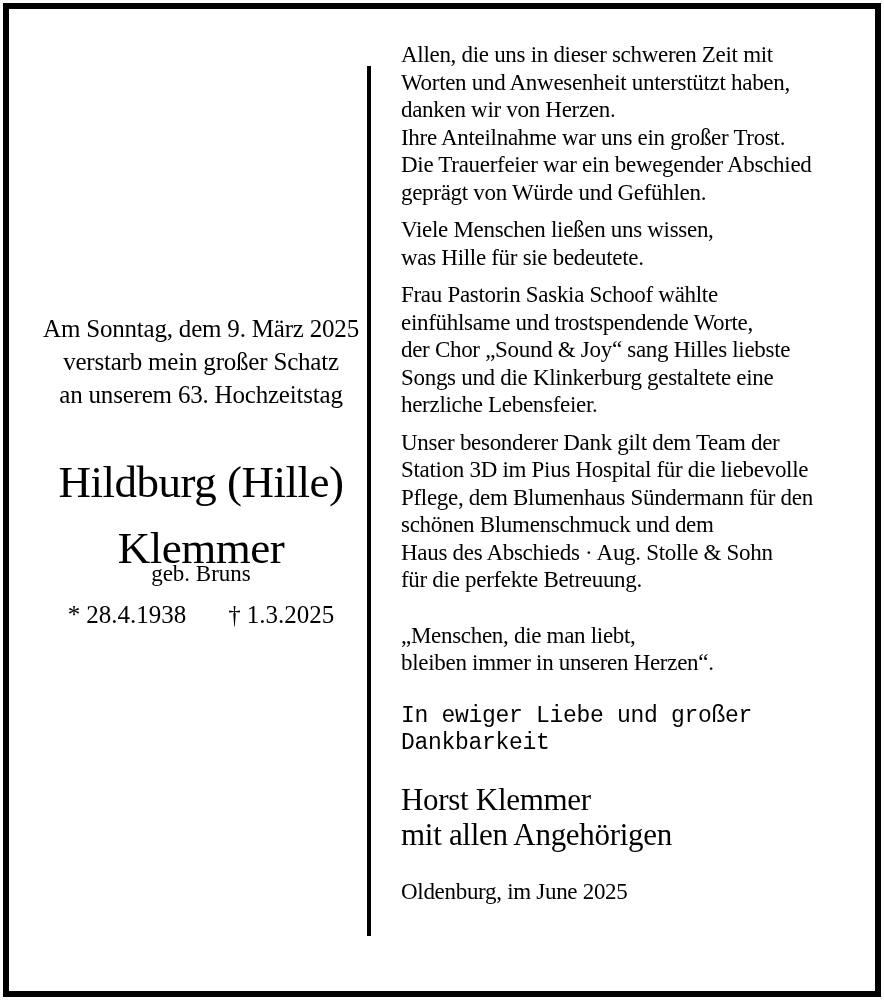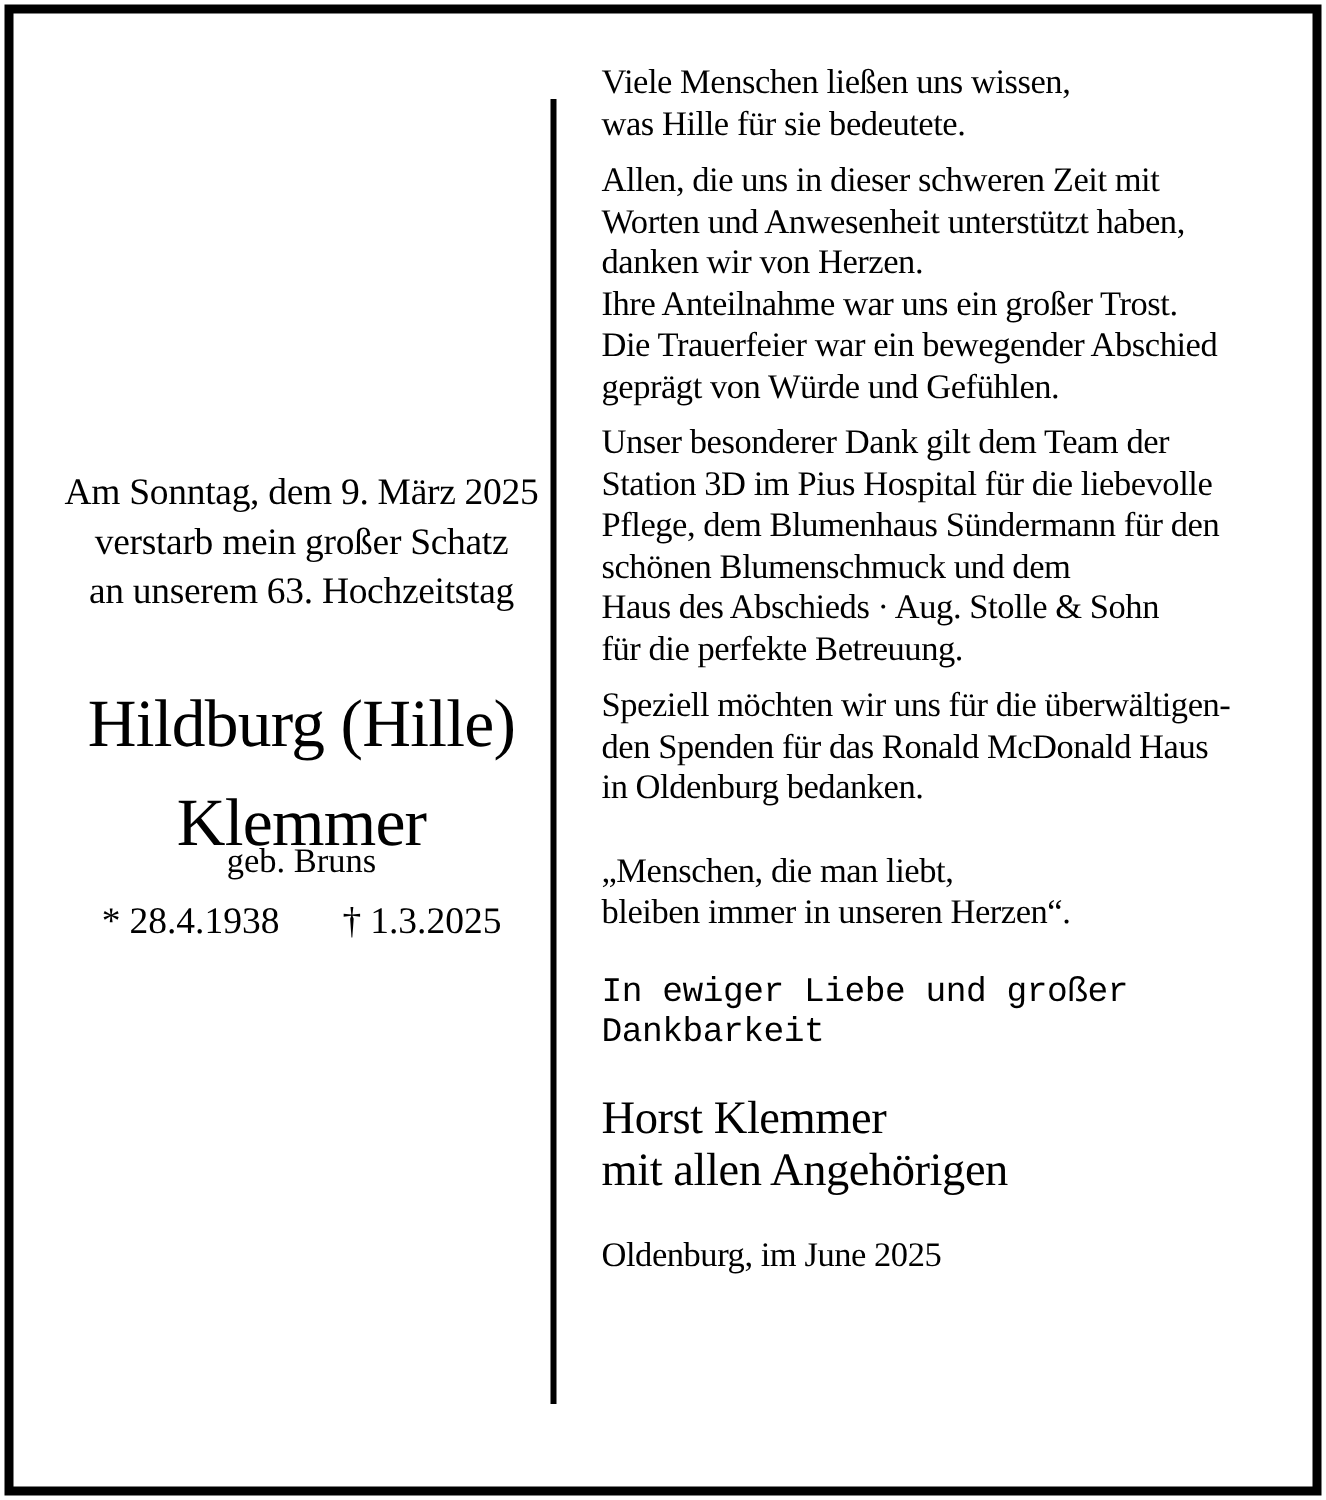--- a/index.html
+++ b/index.html
@@ -132,37 +132,39 @@
       <div class="maiden">geb. Bruns</div>
       <div class="dates">
         <span><span class="sym">*</span><span>28.4.1938</span></span>
         <span><span class="sym">†</span><span>1.3.2025</span></span>
       </div>
     </div>
 
     <div class="divider"></div>
 
     <div class="right-col">
-      <div class="para lines">Viele Menschen ließen uns wissen,
-was Hille für sie bedeutete.</div>
       <div class="para lines">Allen, die uns in dieser schweren Zeit mit
 Worten und Anwesenheit unterstützt haben,
 danken wir von Herzen.
 Ihre Anteilnahme war uns ein großer Trost.
 Die Trauerfeier war ein bewegender Abschied
 geprägt von Würde und Gefühlen.</div>
+      <div class="para lines">Viele Menschen ließen uns wissen,
+was Hille für sie bedeutete.</div>
+      <div class="para lines">Frau Pastorin Saskia Schoof wählte
+einfühlsame und trostspendende Worte,
+der Chor „Sound &amp; Joy“ sang Hilles liebste
+Songs und die Klinkerburg gestaltete eine
+herzliche Lebensfeier.</div>
       <div class="para lines">Unser besonderer Dank gilt dem Team der
 Station 3D im Pius Hospital für die liebevolle
 Pflege, dem Blumenhaus Sündermann für den
 schönen Blumenschmuck und dem
 Haus des Abschieds · Aug. Stolle &amp; Sohn
 für die perfekte Betreuung.</div>
-      <div class="para lines">Speziell möchten wir uns für die überwältigen-
-den Spenden für das Ronald McDonald Haus
-in Oldenburg bedanken.</div>
       <div class="quote lines">„Menschen, die man liebt,
 bleiben immer in unseren Herzen“.</div>
       <div class="closing">In ewiger Liebe und großer Dankbarkeit</div>
       <div class="signature lines">Horst Klemmer
 mit allen Angehörigen</div>
       <div class="place-date">Oldenburg, im June 2025</div>
     </div>
 
   </div>
 </div>

